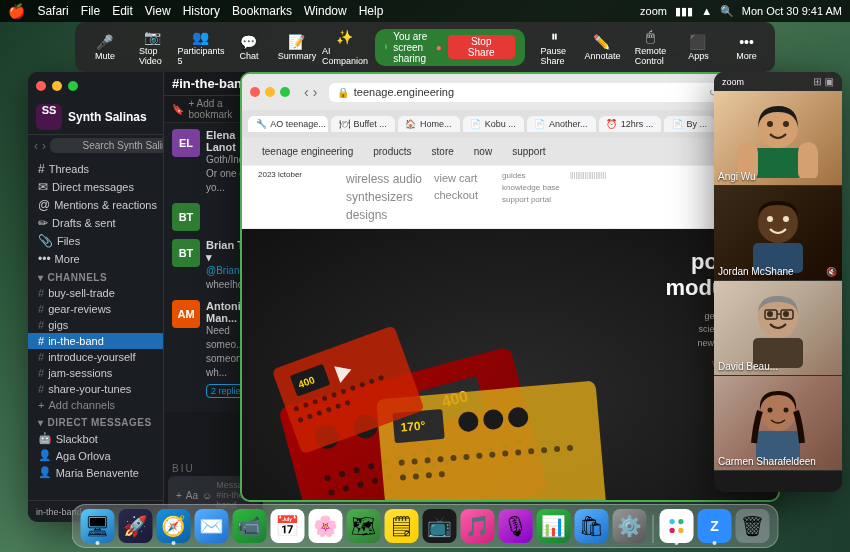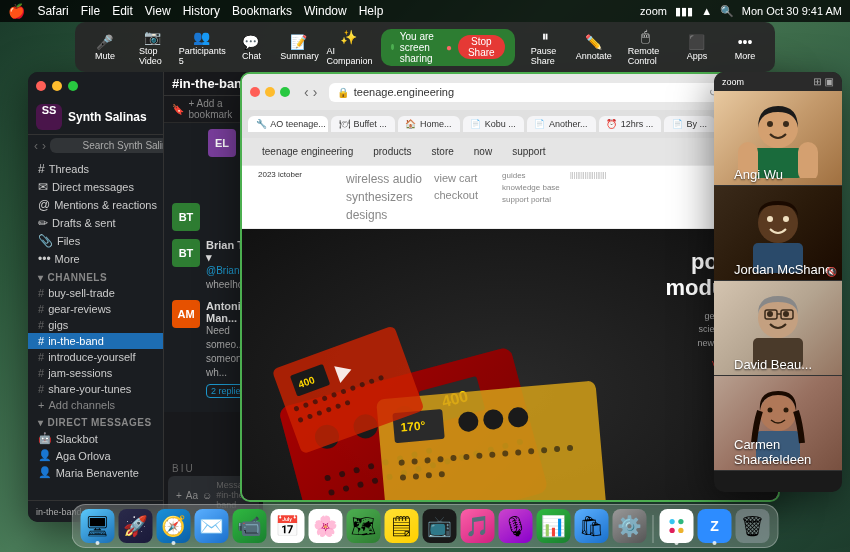--- a/index.html
+++ b/index.html
@@ -74,22 +74,22 @@
       color: white;
       display: flex;
       align-items: center;
       gap: 6px;
       margin: 0 4px;
     }
     .zoom-screen-share-bar .stop-btn {
       background: #e53935;
       color: white;
       border: none;
-      border-radius: 12px;
-      padding: 1px 10px;
+      border-radius: 4px;
+      padding: 1px 20px;
       font-size: 10px;
       cursor: pointer;
     }
 
     
     .slack-window {
       position: absolute;
       top: 72px;
       left: 28px;
       width: 200px;
@@ -280,24 +280,23 @@
       position: relative;
       height: 95px;
       overflow: hidden;
       border-bottom: 1px solid #333;
     }
     .video-name {
       position: absolute;
       bottom: 3px;
       left: 4px;
       color: white;
-      font-size: 13px;
+      font-size: 10px;
       font-weight: 500;
       text-shadow: 0 1px 2px rgba(0,0,0,0.8);
-      margin-left: 16px;
     }
     .video-mic {
       position: absolute;
       bottom: 3px;
       right: 4px;
       color: white;
       font-size: 9px;
     }
 
     
@@ -638,21 +637,21 @@
   <div class="slack-channel-header">
     <span class="slack-channel-name">#in-the-band</span>
   </div>
   <div class="bookmark-bar">
     <span>🔖</span>
     <span style="color:#888;">+ Add a bookmark</span>
   </div>
 
   <div class="slack-messages">
     <div class="slack-msg">
-      <div class="slack-avatar" style="background:#7b3f9e;margin-left:36px;">EL</div>
+      <div class="slack-avatar" style="background:#7b3f9e;">EL</div>
       <div class="slack-msg-content">
         <div class="slack-msg-name">Elena Lanot</div>
         <div class="slack-msg-text">Goth/Indus...</div>
         <div class="slack-msg-text">Or one of yo...</div>
       </div>
     </div>
     <div class="slack-msg">
       <div class="slack-avatar" style="background:#2e7d32;">BT</div>
     </div>
     <div class="slack-msg">

